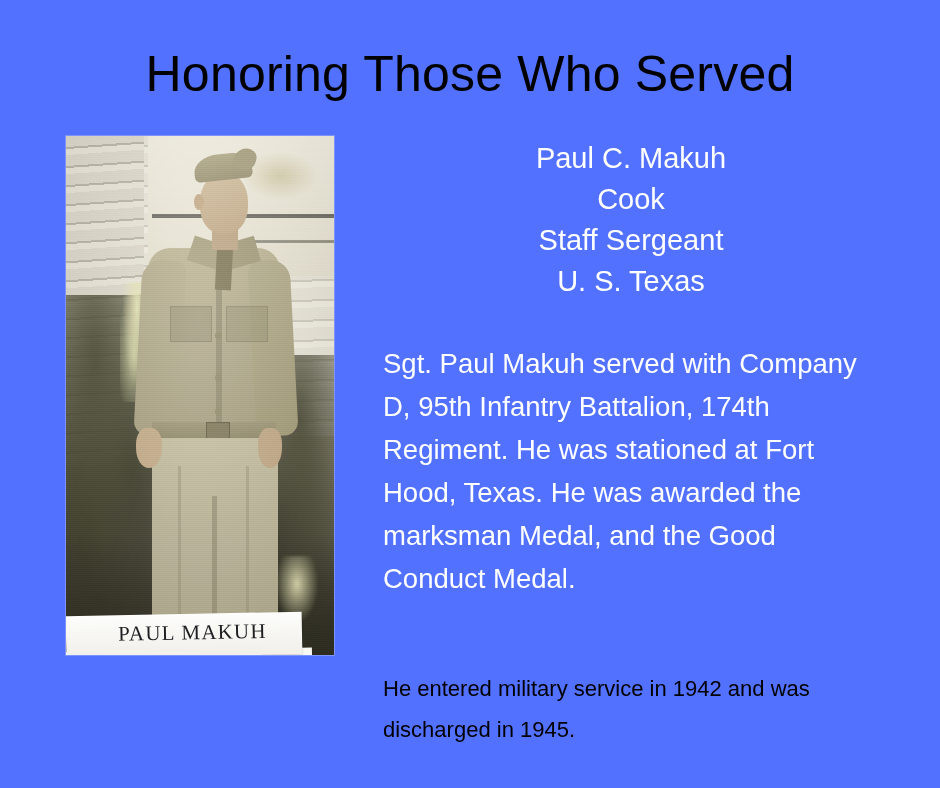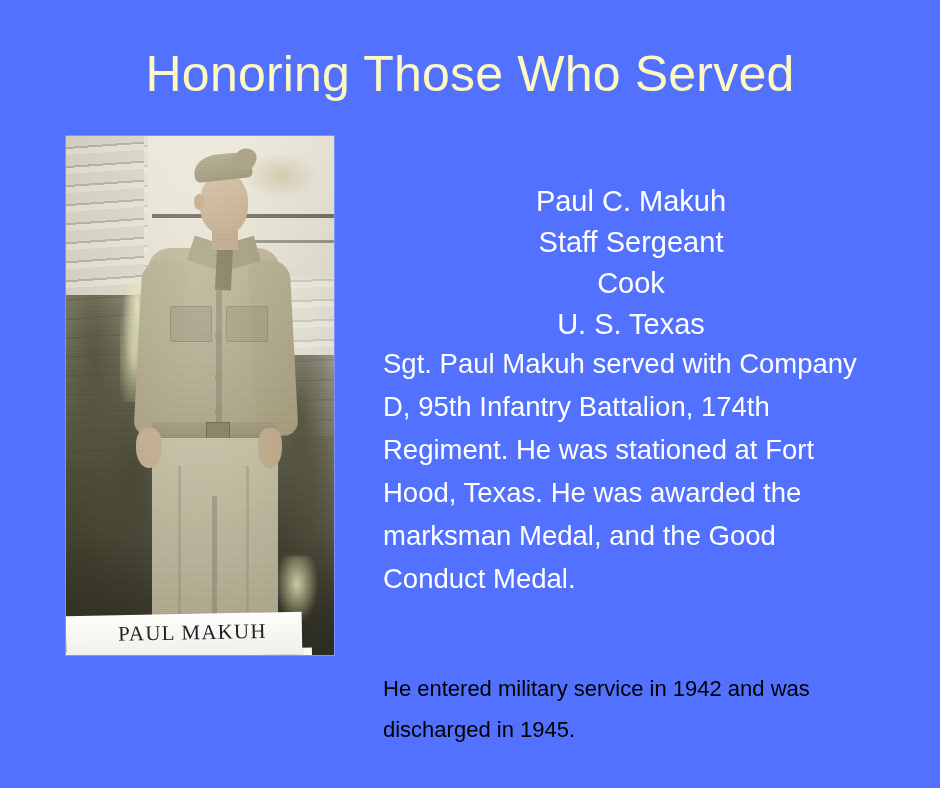--- a/index.html
+++ b/index.html
@@ -16,21 +16,21 @@
     background: #5271ff;
   }
 
   
   .poster-title {
     position: absolute;
     left: 0;
     top: 48px;
     width: 940px;
     text-align: center;
-    color: #fef9c3;
+    color: #000000;
     font-size: 50px;
     font-weight: 400;
     letter-spacing: 0.2px;
     line-height: 1.05;
     white-space: nowrap;
   }
 
   
   .photo-frame {
     position: absolute;
@@ -388,21 +388,20 @@
   .identity-block {
     position: absolute;
     left: 383px;
     top: 138px;
     width: 496px;
     text-align: center;
     color: #ffffff;
     font-size: 29px;
     line-height: 41px;
     font-weight: 400;
-    margin-top: 43px;
   }
   .identity-block > div { white-space: nowrap; }
 
   .bio-block {
     position: absolute;
     left: 383px;
     top: 342px;
     width: 498px;
     text-align: left;
     color: #ffffff;
@@ -478,22 +477,22 @@
 
       <div class="photo-caption-label2"></div>
       <div class="photo-caption-label"></div>
       <div class="photo-caption-text">PAUL MAKUH</div>
     </div>
   </div>
 
 
   <div class="identity-block">
     <div>Paul C. Makuh</div>
+    <div>Cook</div>
     <div>Staff Sergeant</div>
-    <div>Cook</div>
     <div>U. S. Texas</div>
   </div>
 
   <div class="bio-block">Sgt. Paul Makuh served with Company D, 95th Infantry Battalion, 174th Regiment. He was stationed at Fort Hood, Texas. He was awarded the marksman Medal, and the Good Conduct Medal.</div>
 
   <div class="service-block">He entered military service in 1942 and was discharged in 1945.</div>
 
 </div>
 
 </body></html>

